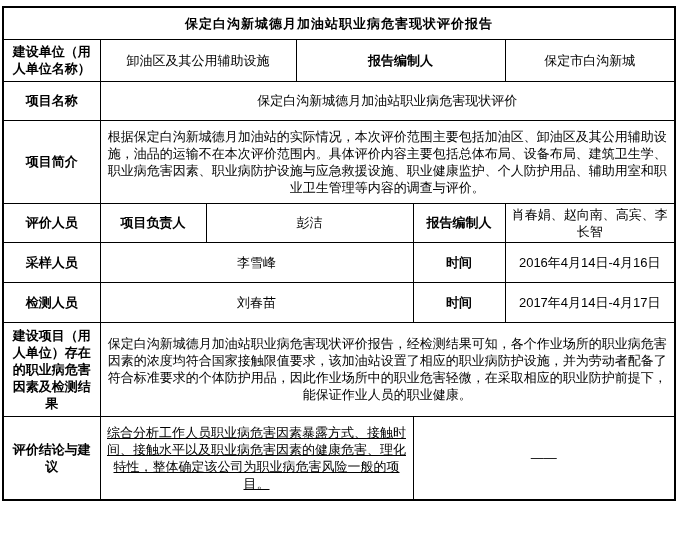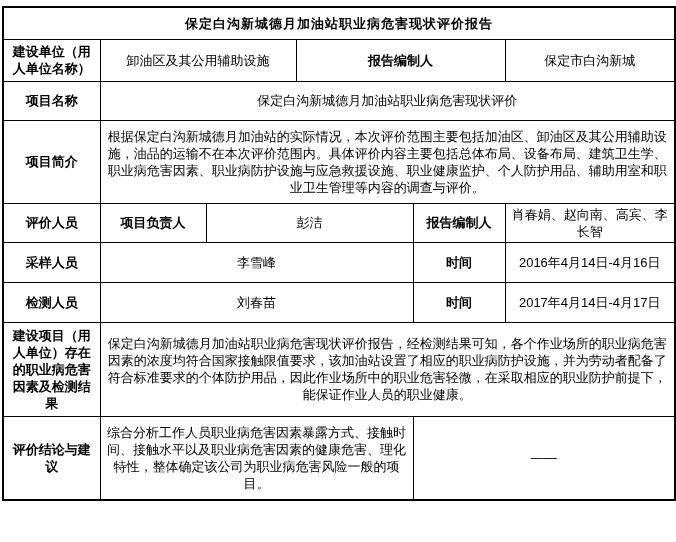--- a/index.html
+++ b/index.html
@@ -48,20 +48,21 @@
     text-align: justify;
     font-size: 12.5px;
     line-height: 17px;
     padding: 2px 5px;
   }
   td.para-mid {
     text-align: justify;
     font-size: 13px;
     line-height: 17px;
     padding: 2px 5px;
+    text-decoration: underline;
   }
 </style>
 </head>
 <body>
 
 <div class="page">
   <table class="report">
     <colgroup>
       <col style="width:97px">
       <col style="width:106px">

